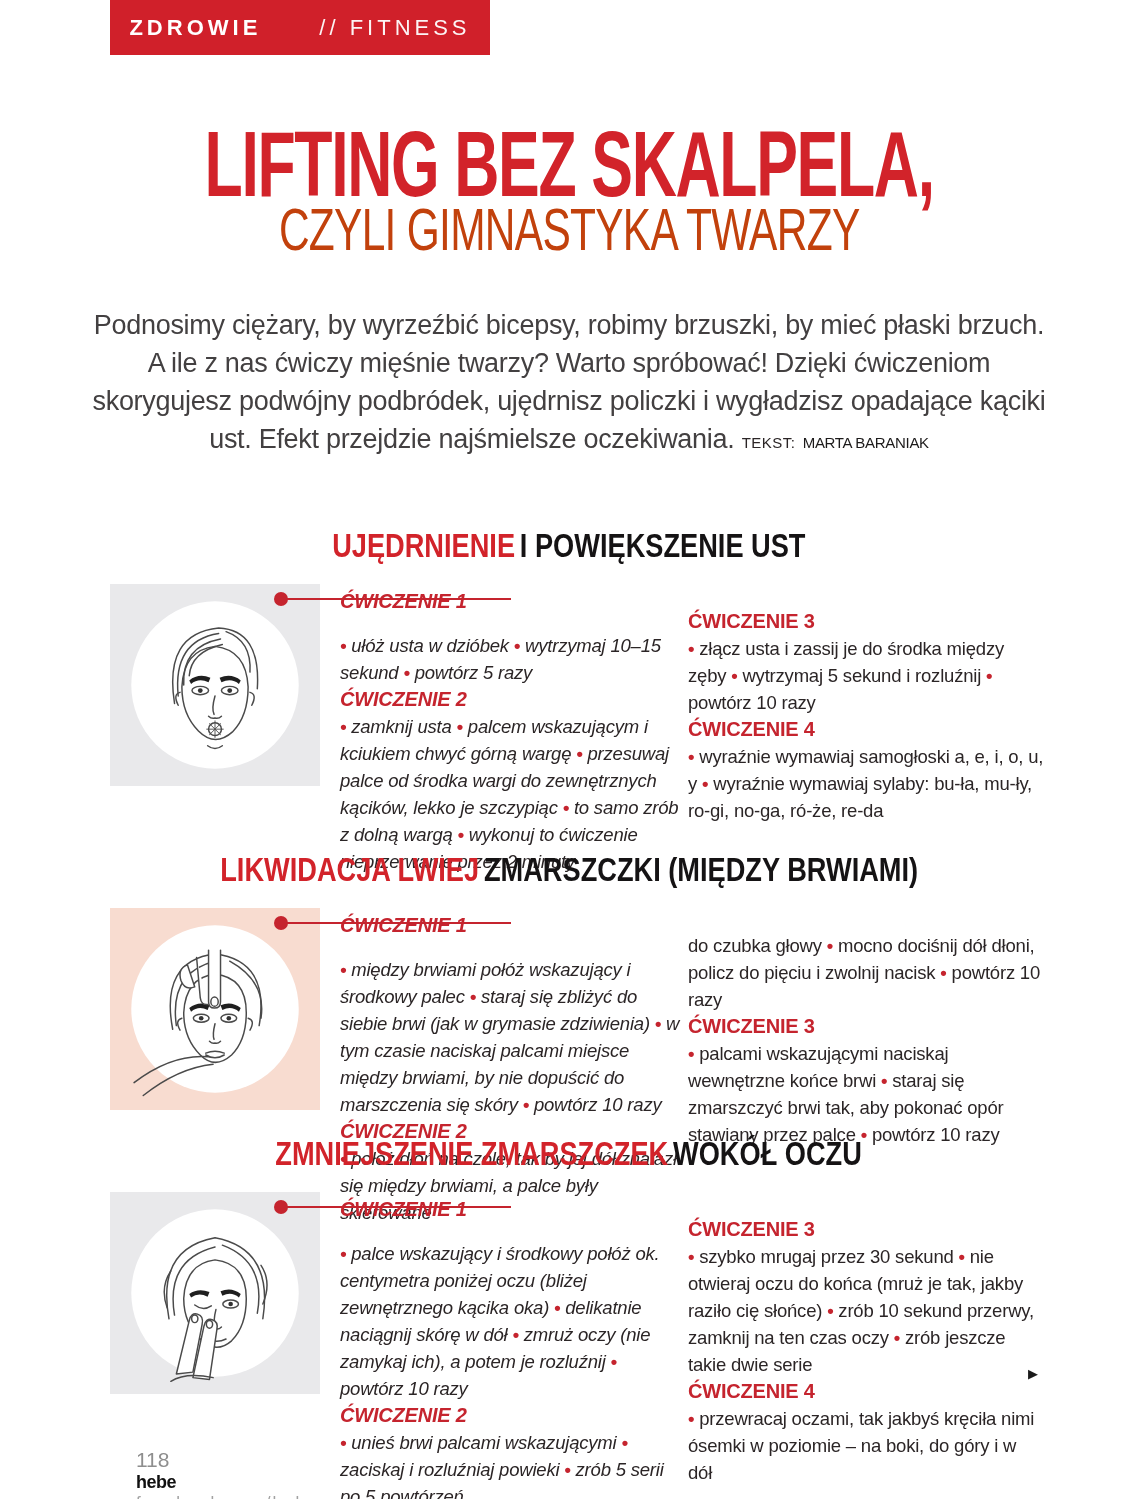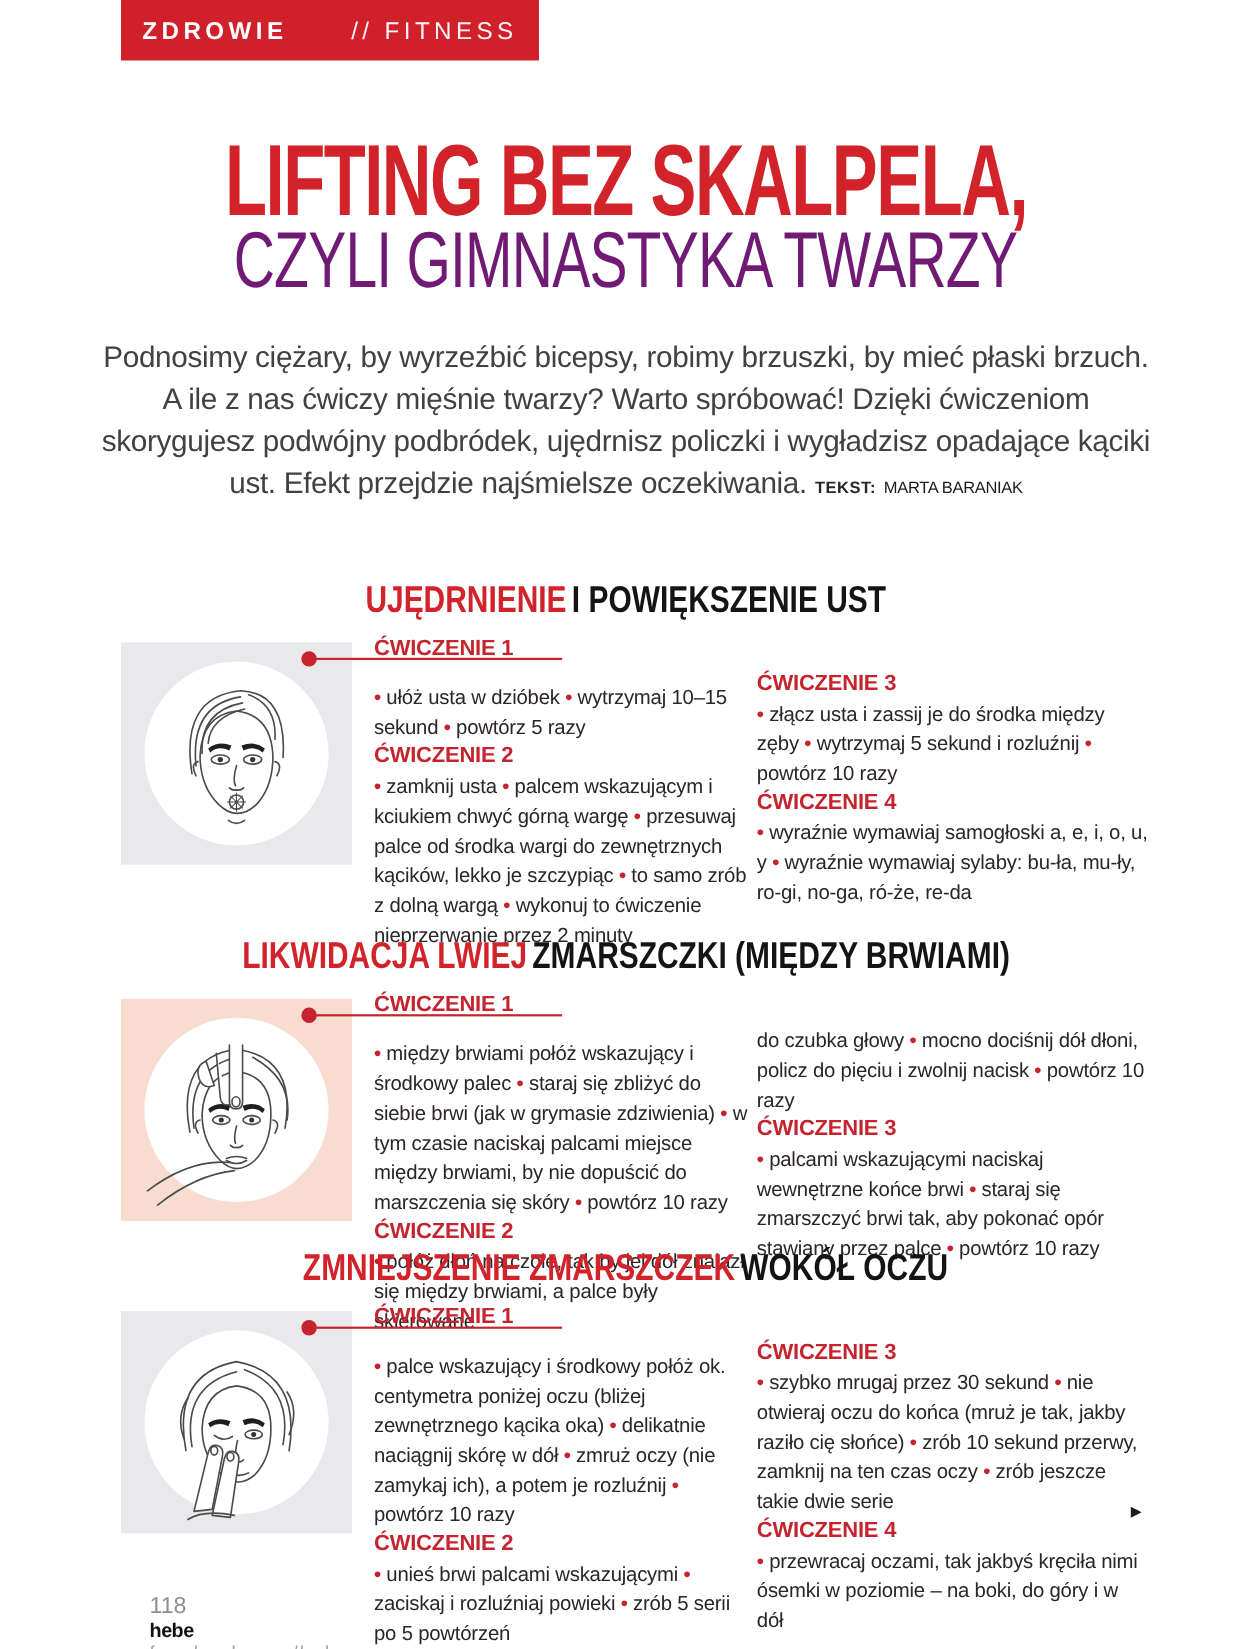--- a/index.html
+++ b/index.html
@@ -14,30 +14,30 @@
     position:absolute; left:110px; top:0; width:380px; height:55px;
     background:#d0202a; color:#ffffff; display:flex; align-items:center; justify-content:center;
     font-size:22px; letter-spacing:4px;gap:48px;
   }
   .banner-bold { font-weight:700; margin-right:10px; }
   .banner-rest { font-weight:400; opacity:.95; }
 
   
   .title1, .title2 { position:absolute; left:0; width:1138px; text-align:center; white-space:nowrap; }
   .title1 { top:112px; font-size:92px; font-weight:700; color:#d2232a; letter-spacing:-2px; }
-  .title2 { top:196px; font-size:72px; font-weight:400; color:#701a75; letter-spacing:-1px; }
+  .title2 { top:196px; font-size:59px; font-weight:400; color:#c2410c; letter-spacing:-1px; }
   .sqz1 { display:inline-block; transform:scaleX(0.68); transform-origin:50% 50%; }
   .sqz2 { display:inline-block; transform:scaleX(0.72); transform-origin:50% 50%; }
 
   
   .intro {
     position:absolute; left:89px; top:306px; width:960px; text-align:center;
     font-size:27px; line-height:38px; color:#434041; letter-spacing:-0.3px;
   }
-  .byline-label { font-size:15px; font-weight:700; color:#2b2526; letter-spacing:.5px; }
+  .byline-label { font-size:15px; font-weight:400; color:#2b2526; letter-spacing:.5px; }
   .byline-name  { font-size:15px; font-weight:400; color:#1c1a1a; }
 
   
   .sec { position:absolute; left:0; width:1138px;padding-left:44px; }
   .s1 { top:526px; height:300px; }
   .s2 { top:824px; height:312px;margin-top:26px; }
   .s3 { top:1134px; height:300px; }
   .sec-heading { position:absolute; left:0; top:0; width:1138px; text-align:center;
     font-size:34px; font-weight:700; white-space:nowrap; }
   .sqzh { display:inline-block; transform:scaleX(0.8); transform-origin:50% 50%; }
@@ -49,21 +49,21 @@
   .imgbox.gray  { background:#e9e9eb; }
   .imgbox.peach { background:#f8dcd0; }
   .imgcircle { width:184px; height:184px; }
   .face-svg { width:184px; height:184px; display:block; }
 
   .callout-dot { position:absolute; left:274px; top:66px; width:14px; height:14px;
     border-radius:50%; background:#c5242e; }
   .callout-line { position:absolute; left:281px; top:72px; width:230px; height:2px; background:#c5242e; }
 
   .col { position:absolute; }
-  .col1 { left:340px; top:50px; width:342px; }
+  .col1 { left:340px; top:62px; width:342px;font-style:italic; }
   .col2 { left:688px; top:82px; width:356px; }
   .cw { font-size:20px; line-height:27px; font-weight:700; color:#c5242e; letter-spacing:-0.2px; }
   .para { font-size:18.5px; line-height:27px; color:#2b2526; letter-spacing:-0.2px; }
   .para.gap { margin-top:17px; }
   .bdot { color:#c5242e; font-weight:700; }
 
   .endmark { position:absolute; left:1028px; top:1366px; font-size:13px; color:#1a1a1a; }
 
   
   .footer { position:absolute; left:110px; top:1448px; display:flex; align-items:baseline;flex-direction:column; }

